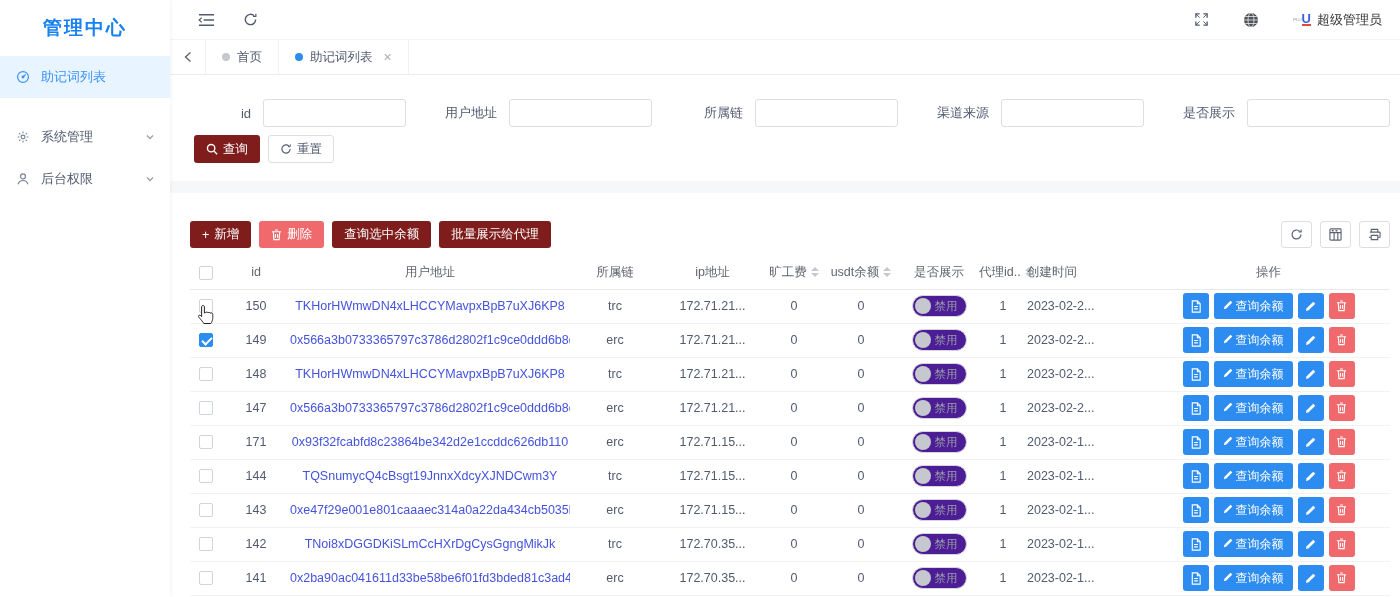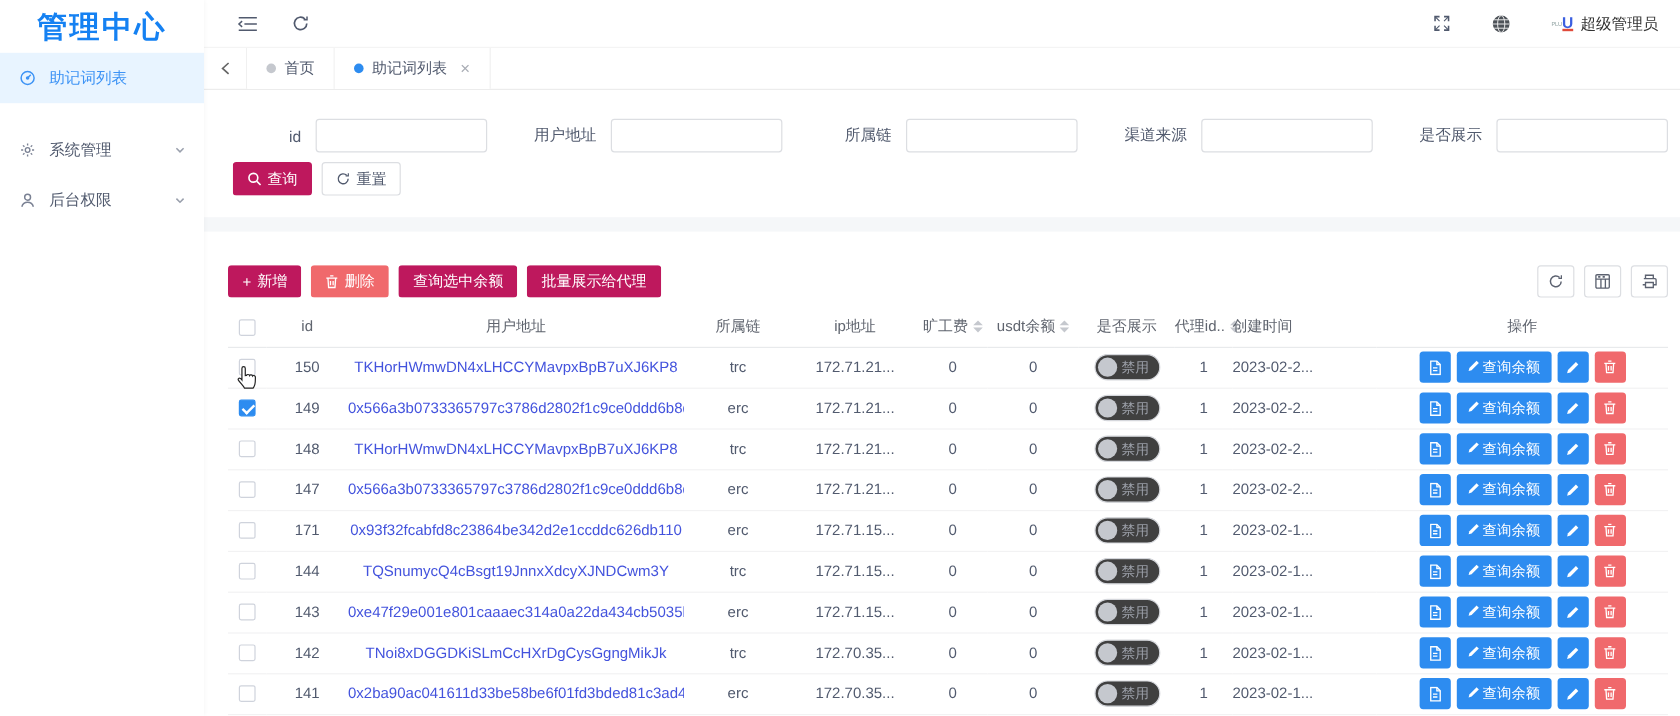--- a/index.html
+++ b/index.html
@@ -2,21 +2,21 @@
 <html><head>
 <meta charset="utf-8">
 <style>
   * { box-sizing: border-box; margin: 0; padding: 0; }
   html,body { width:1400px; height:597px; overflow:hidden; }
   body { font-family:"Liberation Sans","DejaVu Sans",sans-serif; background:#f5f7f9; position:relative; }
   .app { display:flex; width:1400px; height:597px; }
 
   
   .sidebar { width:170px; background:#fff; flex-shrink:0; box-shadow:1px 0 4px rgba(0,0,0,.05); z-index:3; }
-  .logo { height:44px; display:flex; align-items:center; justify-content:center; color:#1581f2; font-size:25px; font-weight:bold; letter-spacing:2px; }
+  .logo { height:56px; display:flex; align-items:center; justify-content:center; color:#1581f2; font-size:19px; font-weight:bold; letter-spacing:2px; }
   .menu-item { height:42px; display:flex; align-items:center; gap:10px; padding:0 15px; font-size:13px; color:#515a6e; cursor:pointer; }
   .menu-item.active { background:#e8f4ff; color:#3d93f5; }
   .menu-item .mi-icon { width:16px; height:16px; display:flex; align-items:center; justify-content:center; color:#7a8193; }
   .menu-item.active .mi-icon { color:#3d93f5; }
   .menu-item .chev { margin-left:auto; color:#9aa0ad; }
   .menu-gap { height:18px; }
 
   
   .main { flex:1; display:flex; flex-direction:column; min-width:0; }
 
@@ -37,21 +37,21 @@
 
   
   .filter-card { background:#fff; padding:24px 0 18px 6px; margin-bottom:12px; }
   .filter-row { display:flex; align-items:center; margin-bottom:8px; }
   .filter-row:last-child { margin-bottom:0; }
   .filter-item { display:flex; align-items:center; width:246px; flex-shrink:0; }
   .filter-item label { width:87px; padding-right:12px; text-align:right; font-size:13px; color:#515a6e; flex-shrink:0; }
   .filter-item input { width:143px; height:28px; border:1px solid #dcdee2; border-radius:3px; outline:none; padding:0 7px; font-size:12px; color:#515a6e; }
 
   .btn { height:28px; border:1px solid transparent; border-radius:3px; font-size:12.5px; display:inline-flex; align-items:center; gap:5px; padding:0 11px; cursor:pointer; font-family:inherit; }
-  .btn-primary { background:#be185d; color:#fff; }
+  .btn-primary { background:#7f1d1d; color:#fff; }
   .btn-danger { background:#f0696c; color:#fff; }
   .btn-default { background:#fff; border-color:#dcdee2; color:#515a6e; }
   .btn-query { margin-left:18px; }
   .btn-reset { margin-left:8px;justify-content:flex-end; }
 
   
   .table-card { background:#fff; flex:1; padding:28px 10px 0 20px; }
   .table-toolbar { display:flex; align-items:center; gap:8px; }
   .table-toolbar .btn { height:27px; }
   .toolbar-right { margin-left:auto; display:flex; gap:8px; padding-right:0; }
@@ -68,21 +68,21 @@
 
   .checkbox { display:inline-block; width:14px; height:14px; border:1px solid #cfd3dc; border-radius:2px; background:#fff; vertical-align:middle; cursor:pointer; position:relative; }
   .checkbox.checked { background:#2d8cf0; border-color:#2d8cf0; }
   .checkbox.checked::after { content:""; position:absolute; left:4px; top:1px; width:4px; height:8px; border:solid #fff; border-width:0 2px 2px 0; transform:rotate(45deg); }
 
   .sorter { display:inline-flex; flex-direction:column; gap:2px; margin-left:4px; vertical-align:middle; cursor:pointer; }
   .sorter i { display:block; width:0; height:0; border-left:4px solid transparent; border-right:4px solid transparent; }
   .sorter .up { border-bottom:4px solid #c5c8ce; }
   .sorter .down { border-top:4px solid #c5c8ce; }
 
-  .toggle { display:inline-flex; align-items:center; gap:4px; height:22px; padding:2px 8px 2px 2px; border:1px solid #d5d7dc; border-radius:12px; background:#404040; cursor:pointer; }
+  .toggle { display:inline-flex; align-items:center; gap:4px; height:22px; padding:2px 8px 2px 2px; border:1px solid #d5d7dc; border-radius:12px; background:#4c1d95; cursor:pointer; }
   .toggle .knob { width:16px; height:16px; border-radius:50%; background:#c5c8ce; }
   .toggle .t-label { font-size:11.5px; color:#9b9fa8; }
 
   .actions { display:flex; align-items:center; justify-content:center; gap:5px; }
   .act-btn { height:26px; min-width:26px; border:none; border-radius:3px; display:inline-flex; align-items:center; justify-content:center; color:#fff; cursor:pointer; padding:0 5px; font-family:inherit; }
   .act-blue { background:#2d8cf0; }
   .act-red { background:#f0696c; }
   .act-balance { padding:12px 9px; gap:3px; font-size:12px; }
 
   .cursor-pointer { position:absolute; left:197px; top:304px; z-index:20; pointer-events:none; }

